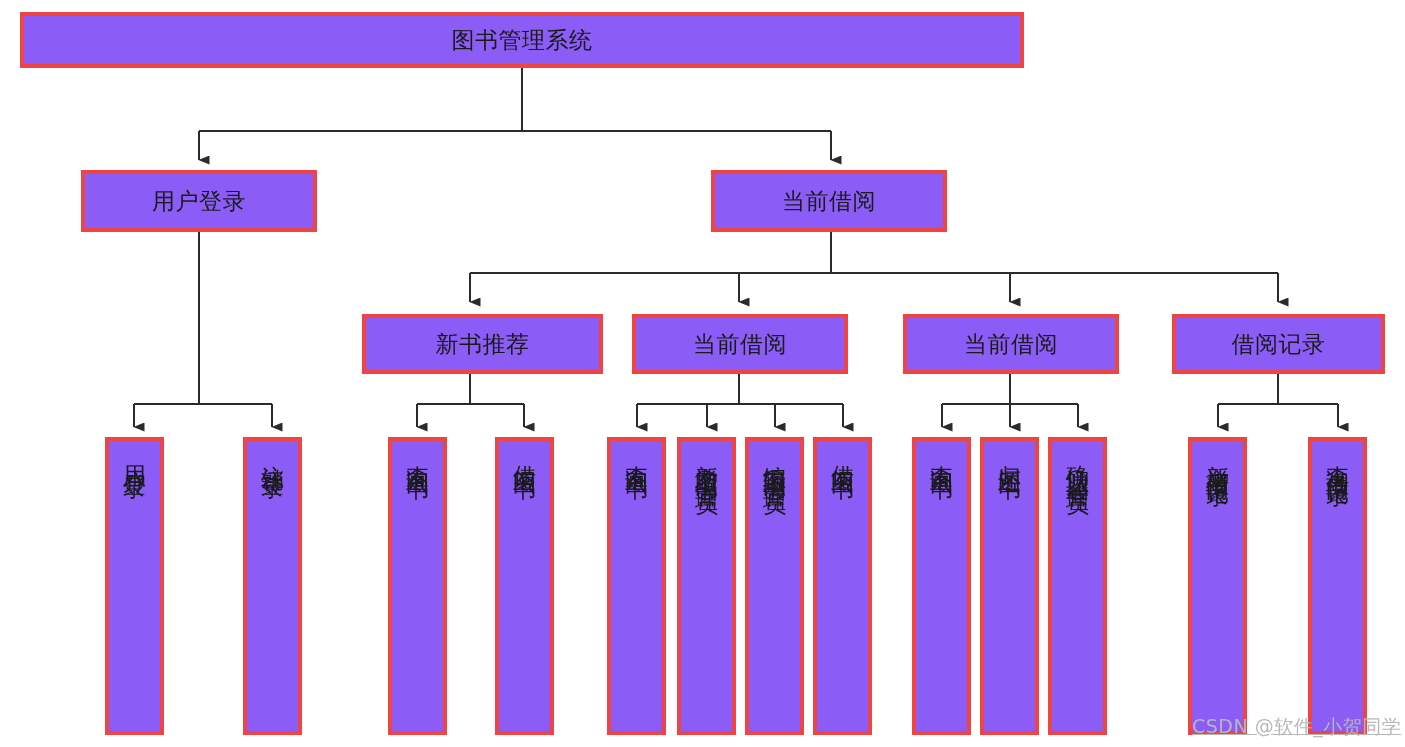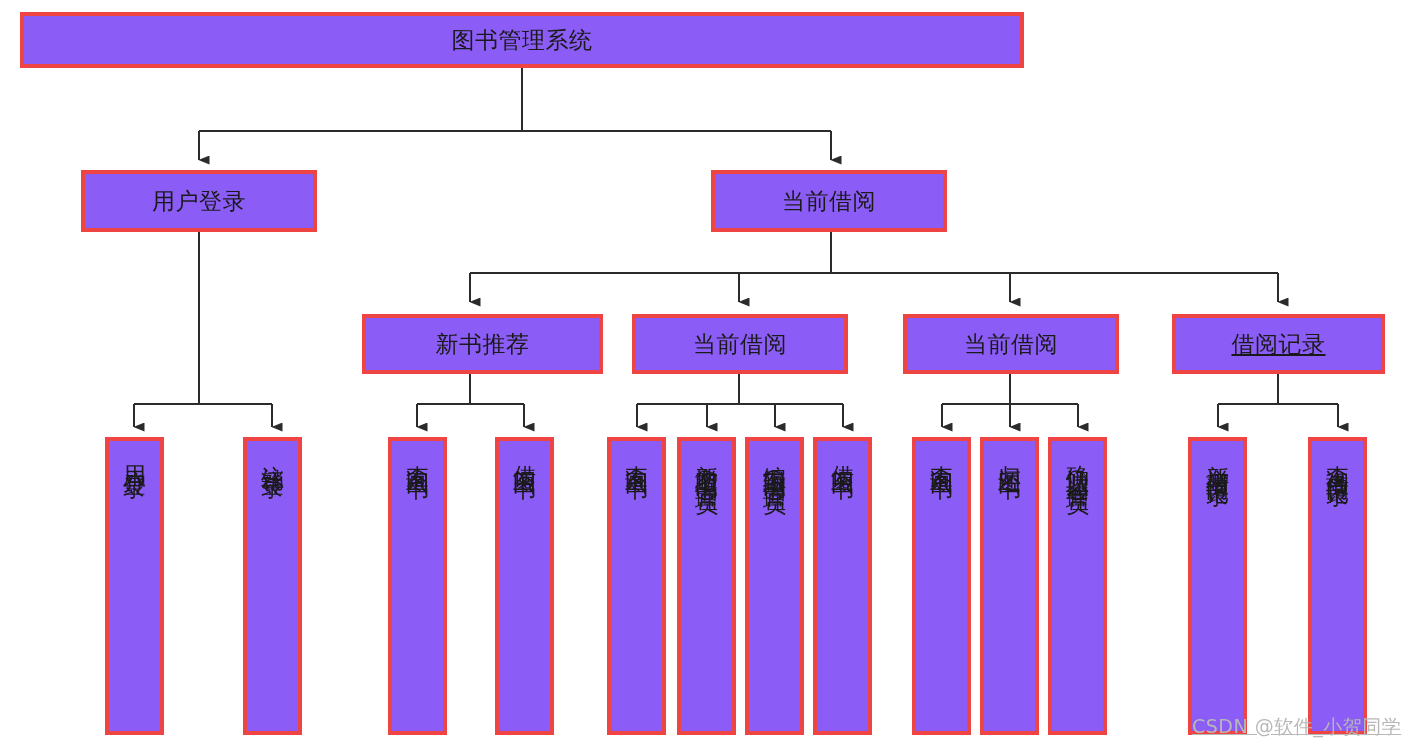--- a/index.html
+++ b/index.html
@@ -146,21 +146,21 @@
 
   <div class="node horiz" style="left:362px; top:314px; width:241px; height:60px;">
     <span class="node-label">新书推荐</span>
   </div>
   <div class="node horiz" style="left:632px; top:314px; width:216px; height:60px;">
     <span class="node-label">当前借阅</span>
   </div>
   <div class="node horiz" style="left:903px; top:314px; width:216px; height:60px;">
     <span class="node-label">当前借阅</span>
   </div>
-  <div class="node horiz" style="left:1172px; top:314px; width:213px; height:60px;text-decoration:underline;">
+  <div class="node horiz" style="left:1172px; top:314px; width:213px; height:60px;">
     <span class="node-label">借阅记录</span>
   </div>
 
   <div class="node vert" style="left:105px; top:437px; width:59px; height:298px;">
     <span class="node-label">用户登录</span>
   </div>
   <div class="node vert" style="left:243px; top:437px; width:59px; height:298px;">
     <span class="node-label">注销登录</span>
   </div>
 

